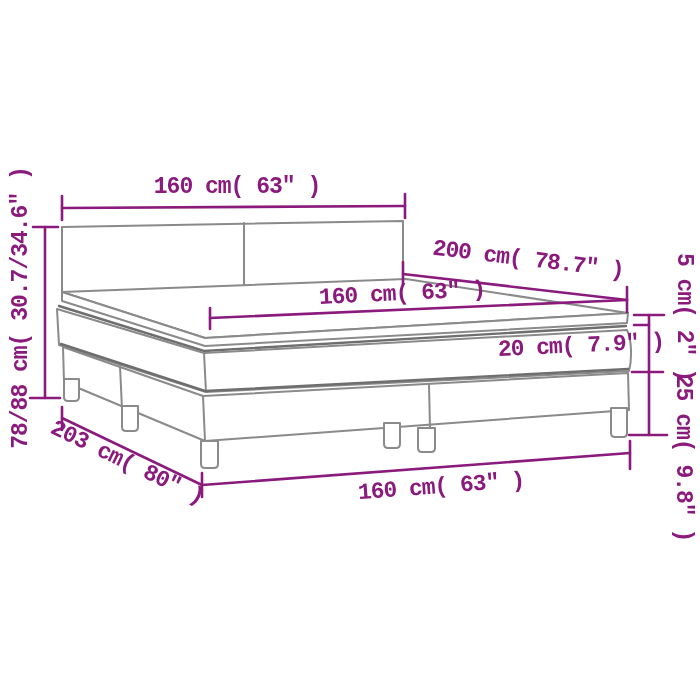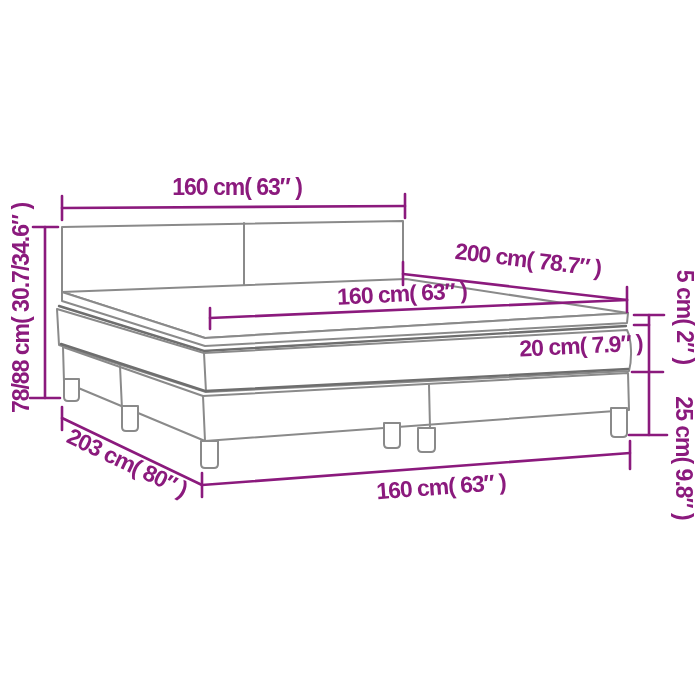--- a/index.html
+++ b/index.html
@@ -1,18 +1,18 @@
 <!DOCTYPE html>
 <html><head>
 <meta charset="utf-8">
 <style>
   html,body{margin:0;padding:0;background:#ffffff;}
   .stage{
     position:relative;width:700px;height:700px;background:#ffffff;overflow:hidden;
-    font-family:Liberation Sans, sans-serif;
+    font-family:Liberation Mono, monospace;
   }
   .stage svg{position:absolute;left:0;top:0;}
   .dim-label{
     position:absolute;
     color:#8B1A7D;
     font-weight:700;
     font-size:23px;
     letter-spacing:-1px;
     white-space:nowrap;
     transform-origin:center center;

